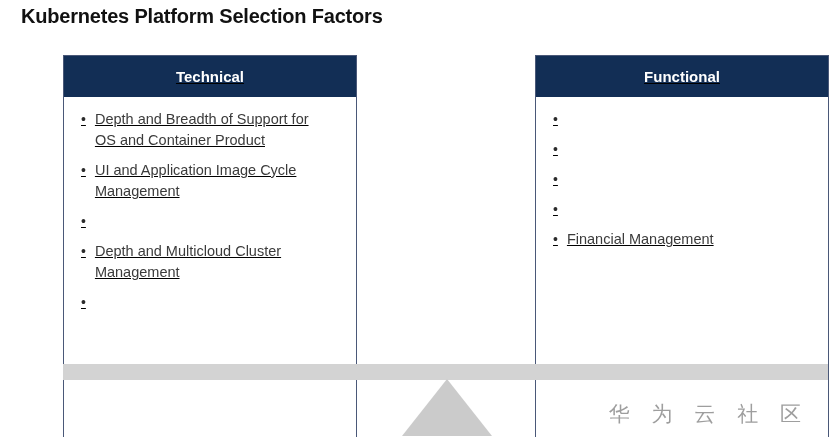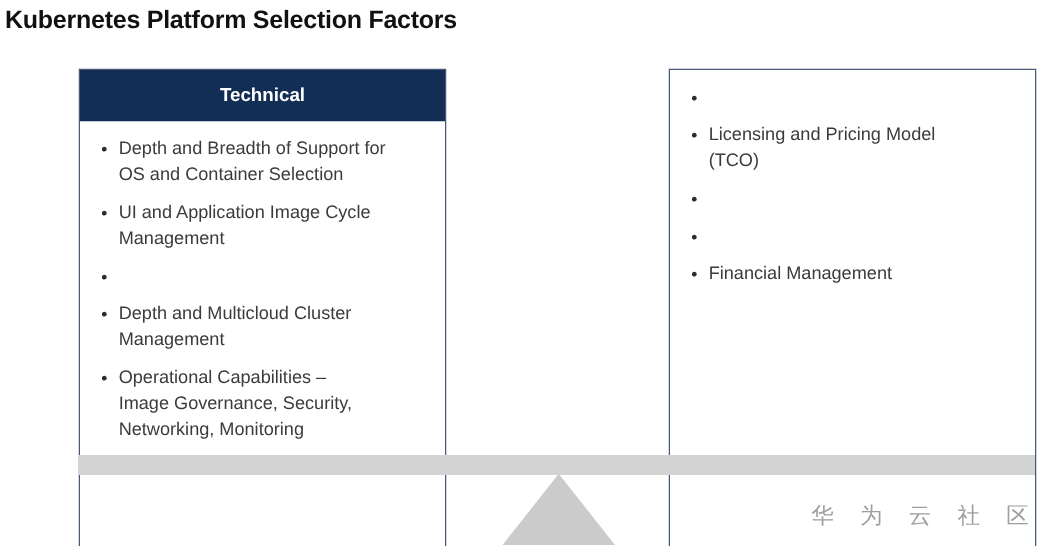--- a/index.html
+++ b/index.html
@@ -16,34 +16,35 @@
   html, body { background: #FFFFFF; }
   body {
     width: 831px;
     height: 437px;
     position: relative;
     font-family: "Liberation Sans", "DejaVu Sans", sans-serif;
     overflow: hidden;
   }
   .page-title {
     position: absolute;
-    left: 4px;
+    left: 21px;
     top: 5px;
     font-size: 20px;
     font-weight: 800;
     letter-spacing: -0.2px;
     color: var(--title-text);
   }
   .box {
     position: absolute;
     top: 55px;
     width: 294px;
     height: 383px;
     background: #FFFFFF;
     border: 1px solid var(--box-border);
+    text-decoration: underline;
   }
   .box-left  { left: 63px; }
   .box-right { left: 535px; }
   .box-header {
     height: 41px;
     background: var(--header-bg);
     color: var(--header-text);
     font-size: 15px;
     font-weight: bold;
     display: flex;
@@ -85,71 +86,67 @@
     left: 402px;
     top: 379px;
     width: 0;
     height: 0;
     border-left: 45px solid transparent;
     border-right: 45px solid transparent;
     border-bottom: 57px solid var(--fulcrum);
   }
   .watermark {
     position: absolute;
-    right: 0;
+    right: 22px;
     top: 400px;
-    font-size: 18px;
+    font-size: 21px;
     letter-spacing: 8px;
     color: var(--watermark);
   }
 </style>
 </head>
 <body>
 
 <h1 class="page-title">Kubernetes Platform Selection Factors</h1>
 
 <div class="box box-left">
   <div class="box-header">Technical</div>
   <ul class="box-list">
     <li class="list-item">
       <span class="bullet">•</span>
       <span class="item-text">Depth and Breadth of Support for
-OS and Container Selection</span>
+OS and Container Product</span>
     </li>
     <li class="list-item">
       <span class="bullet">•</span>
       <span class="item-text">UI and Application Image Cycle
 Management</span>
     </li>
     <li class="list-item">
       <span class="bullet">•</span>
     </li>
     <li class="list-item">
       <span class="bullet">•</span>
       <span class="item-text">Depth and Multicloud Cluster
 Management</span>
     </li>
     <li class="list-item">
       <span class="bullet">•</span>
-      <span class="item-text">Operational Capabilities –
-Image Governance, Security,
-Networking, Monitoring</span>
     </li>
   </ul>
 </div>
 
 <div class="box box-right">
+  <div class="box-header">Functional</div>
   <ul class="box-list">
     <li class="list-item">
       <span class="bullet">•</span>
     </li>
     <li class="list-item">
       <span class="bullet">•</span>
-      <span class="item-text">Licensing and Pricing Model
-(TCO)</span>
     </li>
     <li class="list-item">
       <span class="bullet">•</span>
     </li>
     <li class="list-item">
       <span class="bullet">•</span>
     </li>
     <li class="list-item">
       <span class="bullet">•</span>
       <span class="item-text">Financial Management</span>

